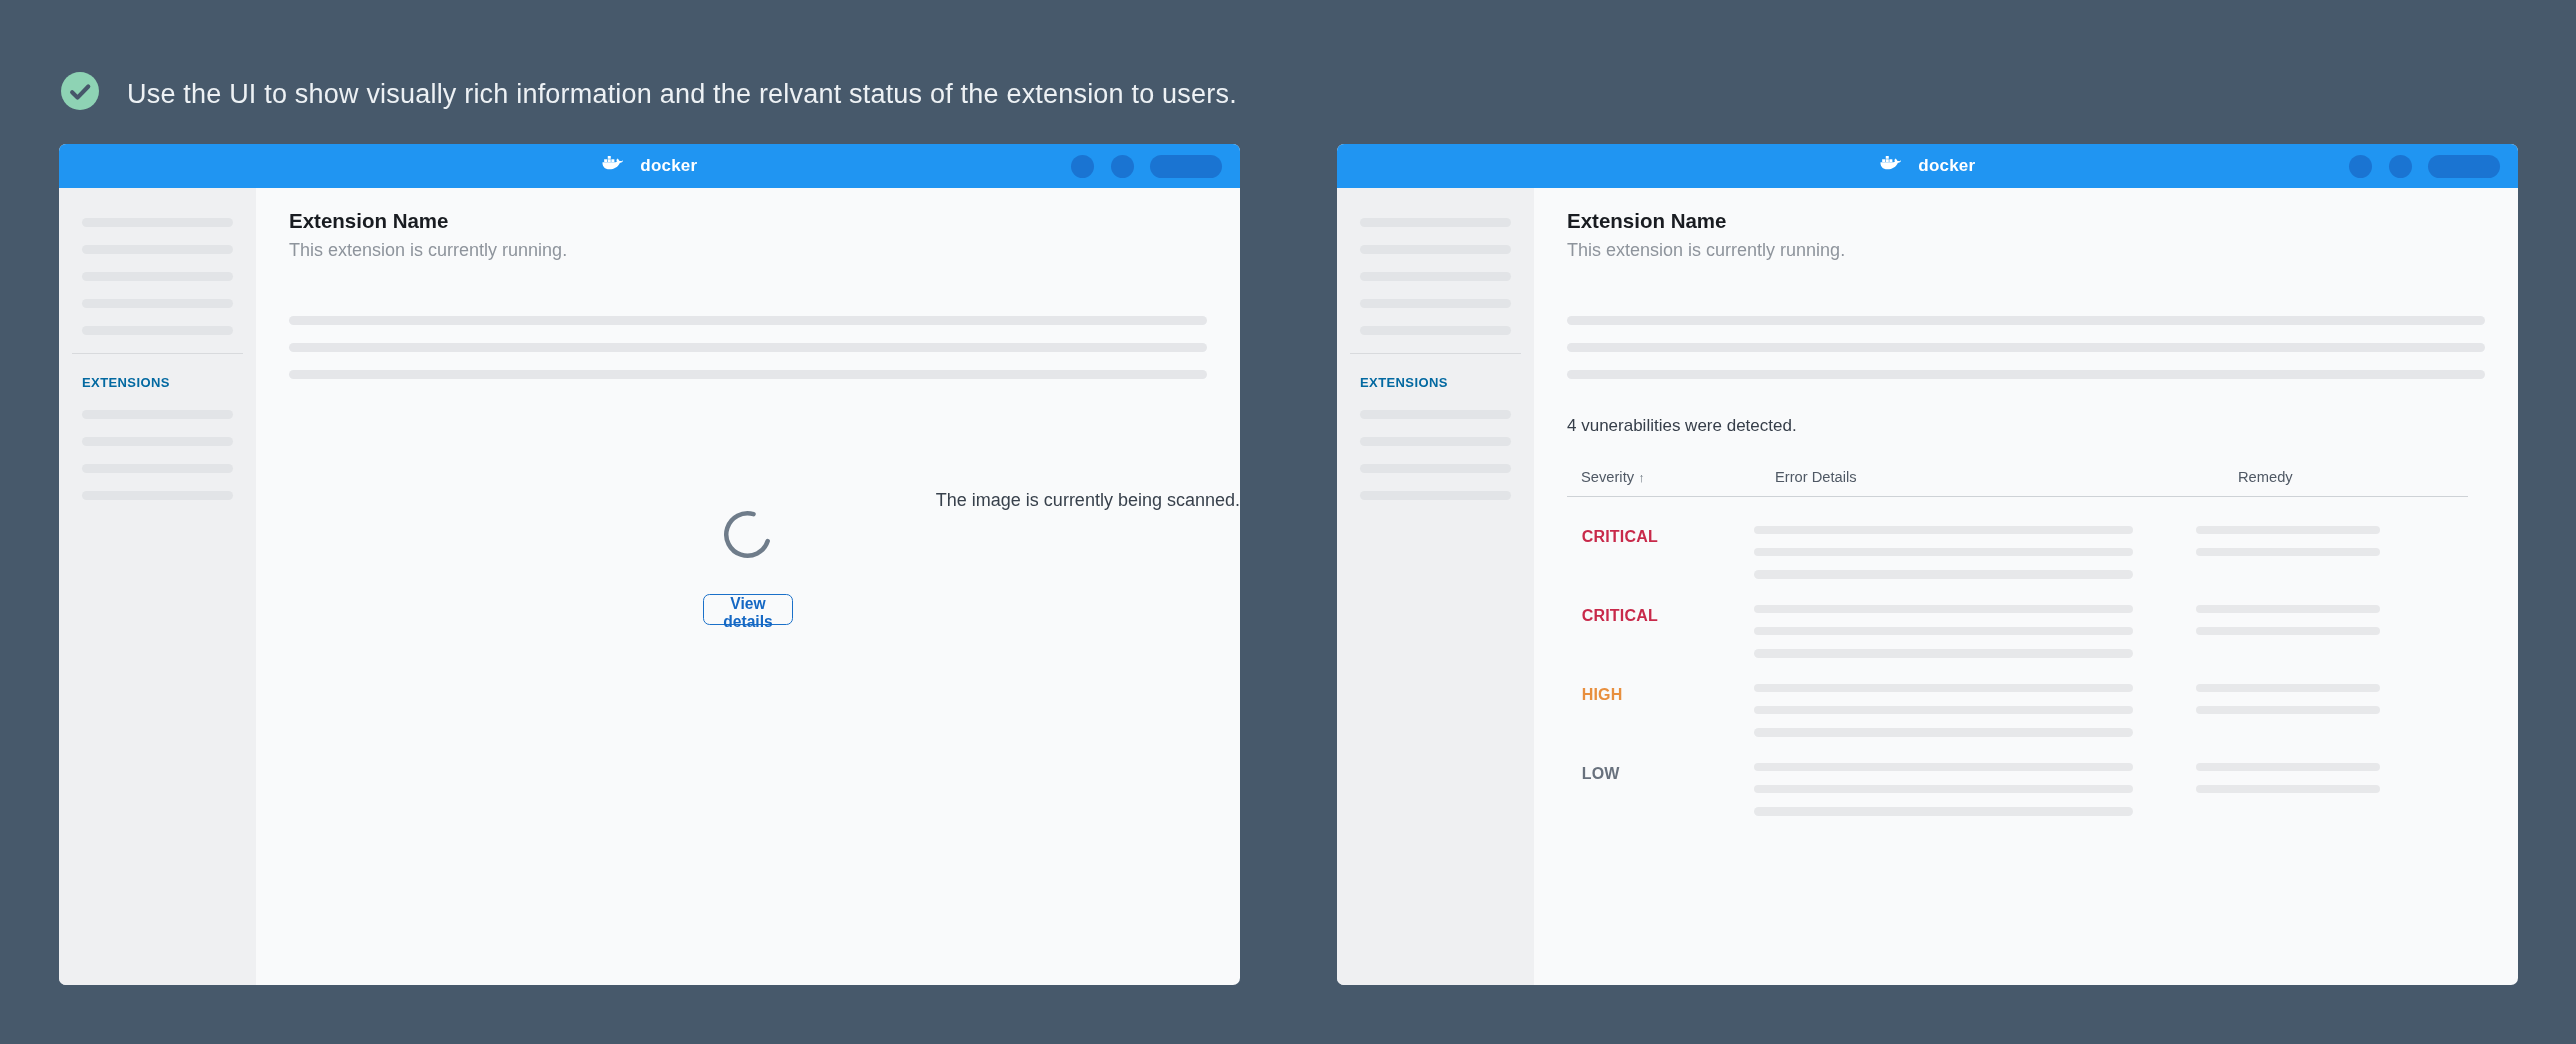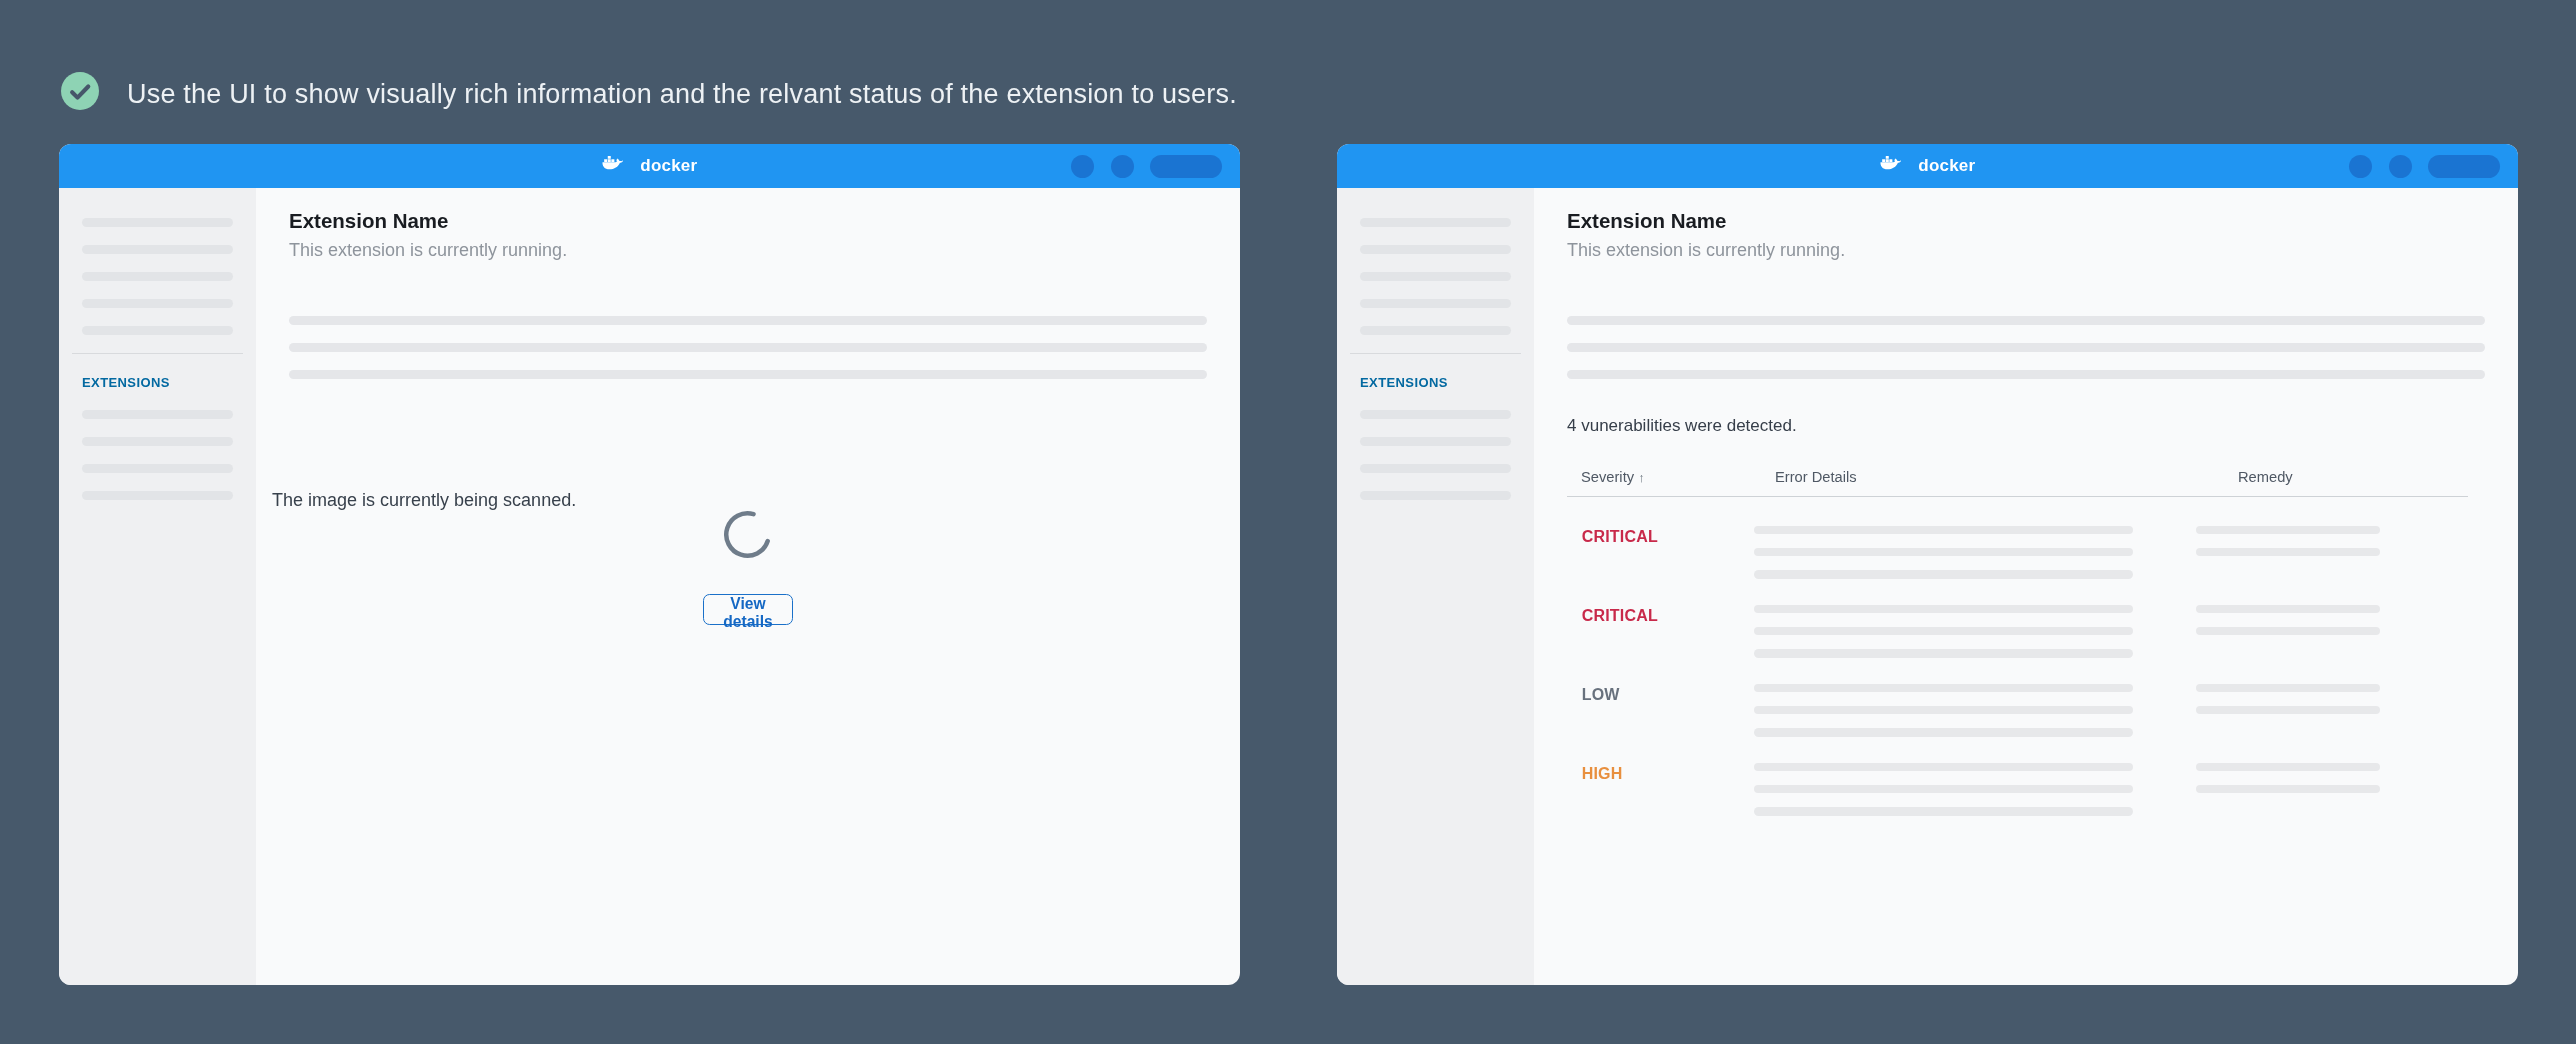--- a/index.html
+++ b/index.html
@@ -12,21 +12,21 @@
   }
 
   
   .annotation { position:absolute; left:61px; top:51px; display:flex; align-items:flex-end; gap:28px; height:59px; }
   .check-badge { width:38px; height:38px; flex:0 0 38px; }
   .annotation-text { color:#edf1f4; font-size:27px; letter-spacing:0.2px; }
 
   
   .panel {
     position:absolute; top:144px; width:1181px; height:841px;
-    background:#f9fafb; border-radius:12px; overflow:hidden;
+    background:#f9fafb; border-radius:7px; overflow:hidden;
   }
   .panel-left  { left:59px; }
   .panel-right { left:1337px; }
 
   .app-header {
     position:absolute; top:0; left:0; right:0; height:44px;
     background:#2095f2; display:flex; align-items:center; justify-content:center;
   }
   .logo { display:flex; align-items:center; gap:5.7px; }
   .logo-text { color:#ffffff; font-size:17px; font-weight:700; letter-spacing:0.2px; }
@@ -51,21 +51,21 @@
   .sidebar-skel-bottom { padding-top:20.5px; }
 
   
   .content { position:absolute; left:197px; top:44px; right:0; bottom:0; }
   .ext-title { position:absolute; top:21px; left:33px; font-size:20.5px; font-weight:700; color:#191c21; }
   .ext-subtitle { position:absolute; top:52px; left:33px; font-size:18px; color:#8e949c; }
   .content-skel { position:absolute; top:128px; left:33px; right:33px; }
   .content-skel .skel { background:#e5e6e9; margin-bottom:18px; }
 
   
-  .scan-status { position:absolute; top:302px; left:16px; width:100%; text-align:left; font-size:18px; color:#38414c; }
+  .scan-status { position:absolute; top:302px; left:0; width:100%; text-align:right; font-size:18px; color:#38414c; }
   .spinner-wrap { position:absolute; top:322px; left:50%; margin-left:-24.6px; width:49px; height:49px; }
   .view-details {
     position:absolute; top:406px; left:50%; transform:translateX(-50%);
     width:90px; height:31px; background:transparent;
     border:1.2px solid #1a70c9; border-radius:6.6px;
     color:#1568c4; font-size:15.6px; font-weight:600;
     font-family:"Liberation Sans","DejaVu Sans",sans-serif; cursor:pointer;
   }
 
   
@@ -232,34 +232,34 @@
             <div class="skel bar-error"></div>
             <div class="skel bar-error"></div>
           </div>
           <div class="bars-cell">
             <div class="skel bar-remedy"></div>
             <div class="skel bar-remedy"></div>
           </div>
         </div>
 
         <div class="trow">
+          <div class="sev-cell sev-high">HIGH</div>
+          <div class="bars-cell">
+            <div class="skel bar-error"></div>
+            <div class="skel bar-error"></div>
+            <div class="skel bar-error"></div>
+          </div>
+          <div class="bars-cell">
+            <div class="skel bar-remedy"></div>
+            <div class="skel bar-remedy"></div>
+          </div>
+        </div>
+
+        <div class="trow">
           <div class="sev-cell sev-low">LOW</div>
-          <div class="bars-cell">
-            <div class="skel bar-error"></div>
-            <div class="skel bar-error"></div>
-            <div class="skel bar-error"></div>
-          </div>
-          <div class="bars-cell">
-            <div class="skel bar-remedy"></div>
-            <div class="skel bar-remedy"></div>
-          </div>
-        </div>
-
-        <div class="trow">
-          <div class="sev-cell sev-high">HIGH</div>
           <div class="bars-cell">
             <div class="skel bar-error"></div>
             <div class="skel bar-error"></div>
             <div class="skel bar-error"></div>
           </div>
           <div class="bars-cell">
             <div class="skel bar-remedy"></div>
             <div class="skel bar-remedy"></div>
           </div>
         </div>

